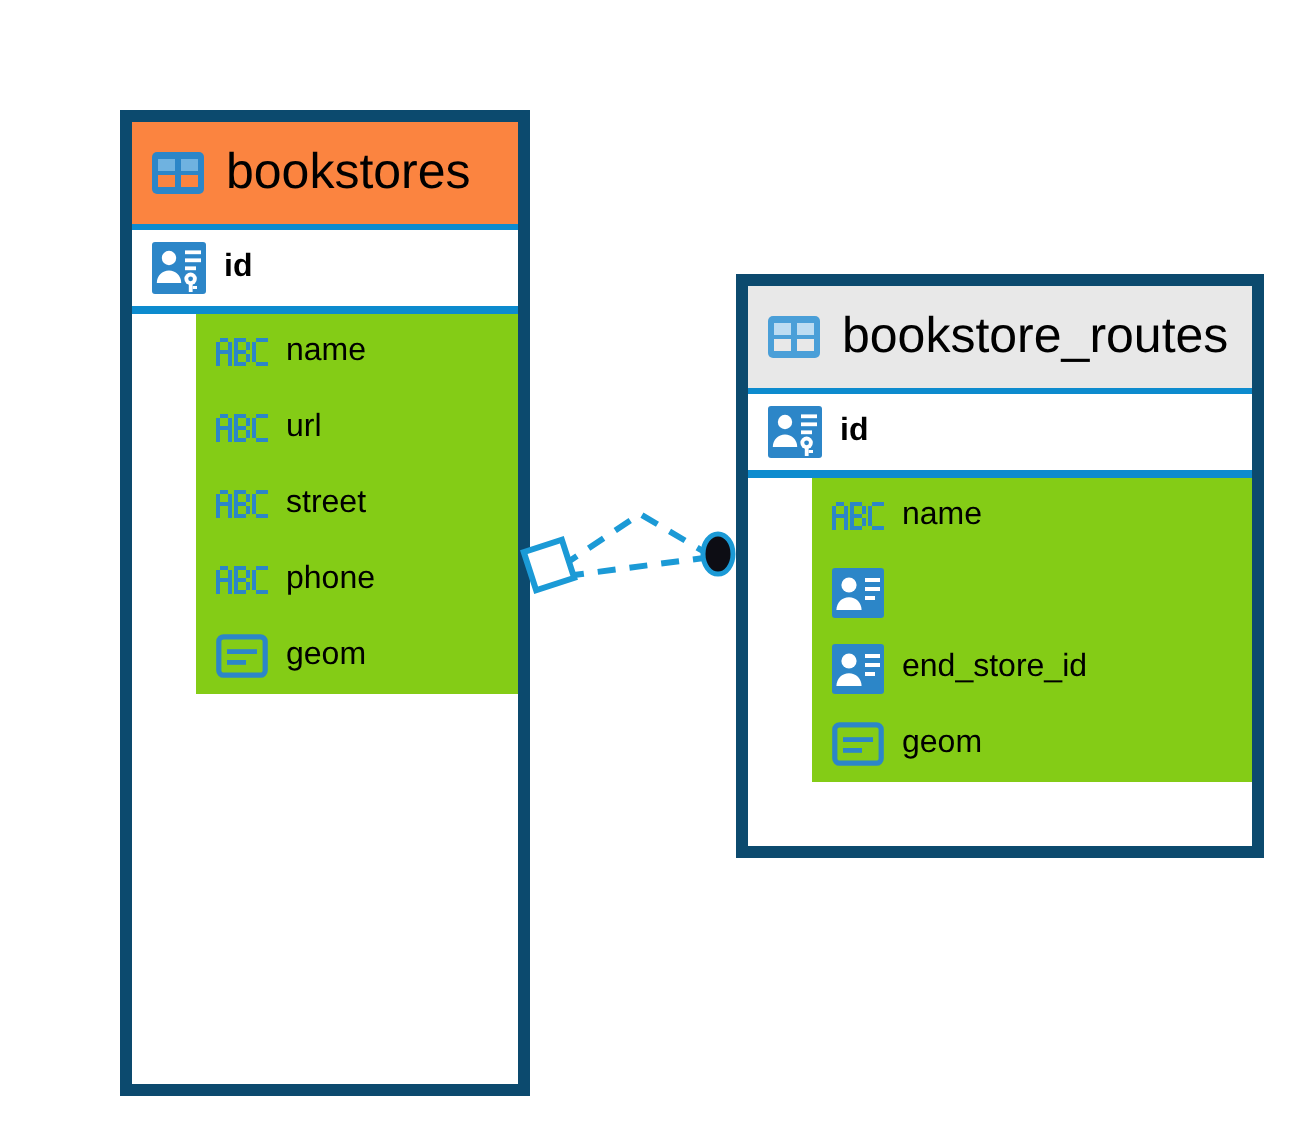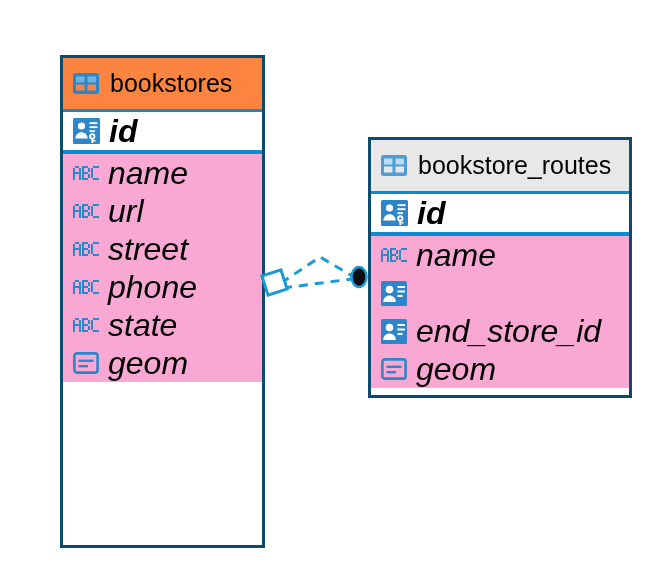--- a/index.html
+++ b/index.html
@@ -12,25 +12,25 @@
     height: 570px;
     position: relative;
     overflow: hidden;
     font-family: "Liberation Sans", sans-serif;
   }
 
   
   .entity {
     position: absolute;
     box-sizing: border-box;
-    border: 3px solid #0c4a6e;
+    border: 6px solid #0c4a6e;
     background: #ffffff;
   }
   #entity-bookstores  { left: 60px;  top: 55px;  width: 205px; height: 493px; }
-  #entity-routes      { left: 368px; top: 137px; width: 264px; height: 261px; }
+  #entity-routes      { left: 368px; top: 137px; width: 264px; height: 292px; }
 
   
   .entity-header {
     display: flex;
     align-items: center;
     box-sizing: border-box;
     height: 51px;
     padding-left: 10px;
     gap: 11px;
   }
@@ -55,29 +55,28 @@
   
   .field-row {
     display: flex;
     align-items: center;
     gap: 9px;
     height: 38px;
     padding-left: 10px;
     box-sizing: border-box;
   }
   .field-row .field-label {
-    font-size: 32px;
+    font-size: 16px;
     color: #000000;
     white-space: nowrap;
     line-height: 1;
-    font-style: italic;
   }
   .field-row.is-key .field-label { font-weight: bold; }
 
-  .fields-block { background: #f9a8d4; }
+  .fields-block { background: #84cc16; margin-left: 32px; }
 
   
   .icon { flex: 0 0 auto; display: block; }
   .icon-table { width: 26px; height: 21px; }
   .icon-key   { width: 27px; height: 26px; }
   .icon-abc   { width: 26px; height: 14px; }
   .icon-fk    { width: 26px; height: 25px; }
   .icon-geom  { width: 26px; height: 22px; }
 
   
@@ -197,40 +196,20 @@
             <rect x="15" y="8" width="2" height="4"></rect>
             <rect x="11" y="12" width="4" height="2"></rect>
             <rect x="20" y="0" width="6" height="2"></rect>
             <rect x="18" y="2" width="2" height="10"></rect>
             <rect x="20" y="12" width="6" height="2"></rect>
           </g>
         </svg>
         <span class="field-label">phone</span>
       </div>
       <div class="field-row">
-        <svg class="icon icon-abc" viewBox="0 0 26 14">
-          <g fill="#2c86c8">
-            <rect x="0" y="2" width="2" height="12"></rect>
-            <rect x="2" y="0" width="4" height="2"></rect>
-            <rect x="6" y="2" width="2" height="12"></rect>
-            <rect x="2" y="6" width="4" height="2"></rect>
-            <rect x="9" y="0" width="2" height="14"></rect>
-            <rect x="11" y="0" width="4" height="2"></rect>
-            <rect x="15" y="2" width="2" height="4"></rect>
-            <rect x="11" y="6" width="4" height="2"></rect>
-            <rect x="15" y="8" width="2" height="4"></rect>
-            <rect x="11" y="12" width="4" height="2"></rect>
-            <rect x="20" y="0" width="6" height="2"></rect>
-            <rect x="18" y="2" width="2" height="10"></rect>
-            <rect x="20" y="12" width="6" height="2"></rect>
-          </g>
-        </svg>
-        <span class="field-label">state</span>
-      </div>
-      <div class="field-row">
         <svg class="icon icon-geom" viewBox="0 0 26 22">
           <rect x="1.4" y="1.4" width="23.2" height="19.2" rx="2.4" fill="none" stroke="#2c86c8" stroke-width="2.6"></rect>
           <rect x="5.5" y="7.6" width="15" height="2.4" fill="#2c86c8"></rect>
           <rect x="5.5" y="13.0" width="9.5" height="2.4" fill="#2c86c8"></rect>
         </svg>
         <span class="field-label">geom</span>
       </div>
     </div>
 </div>
 

